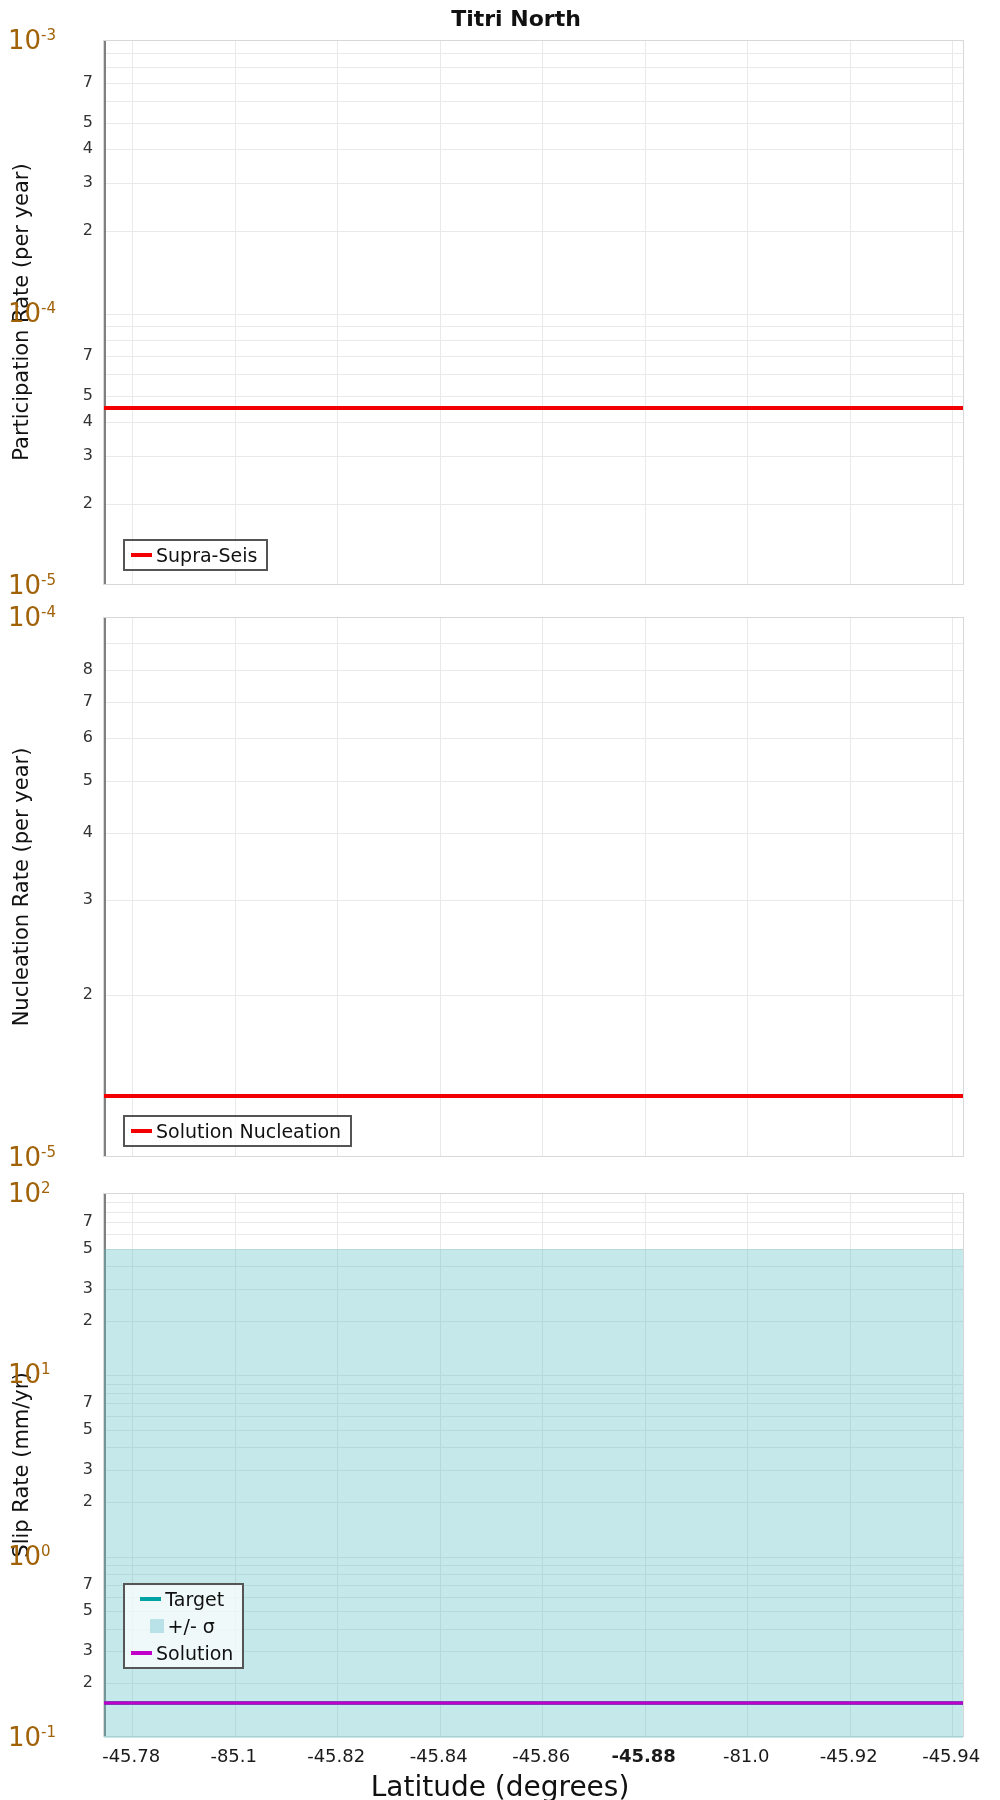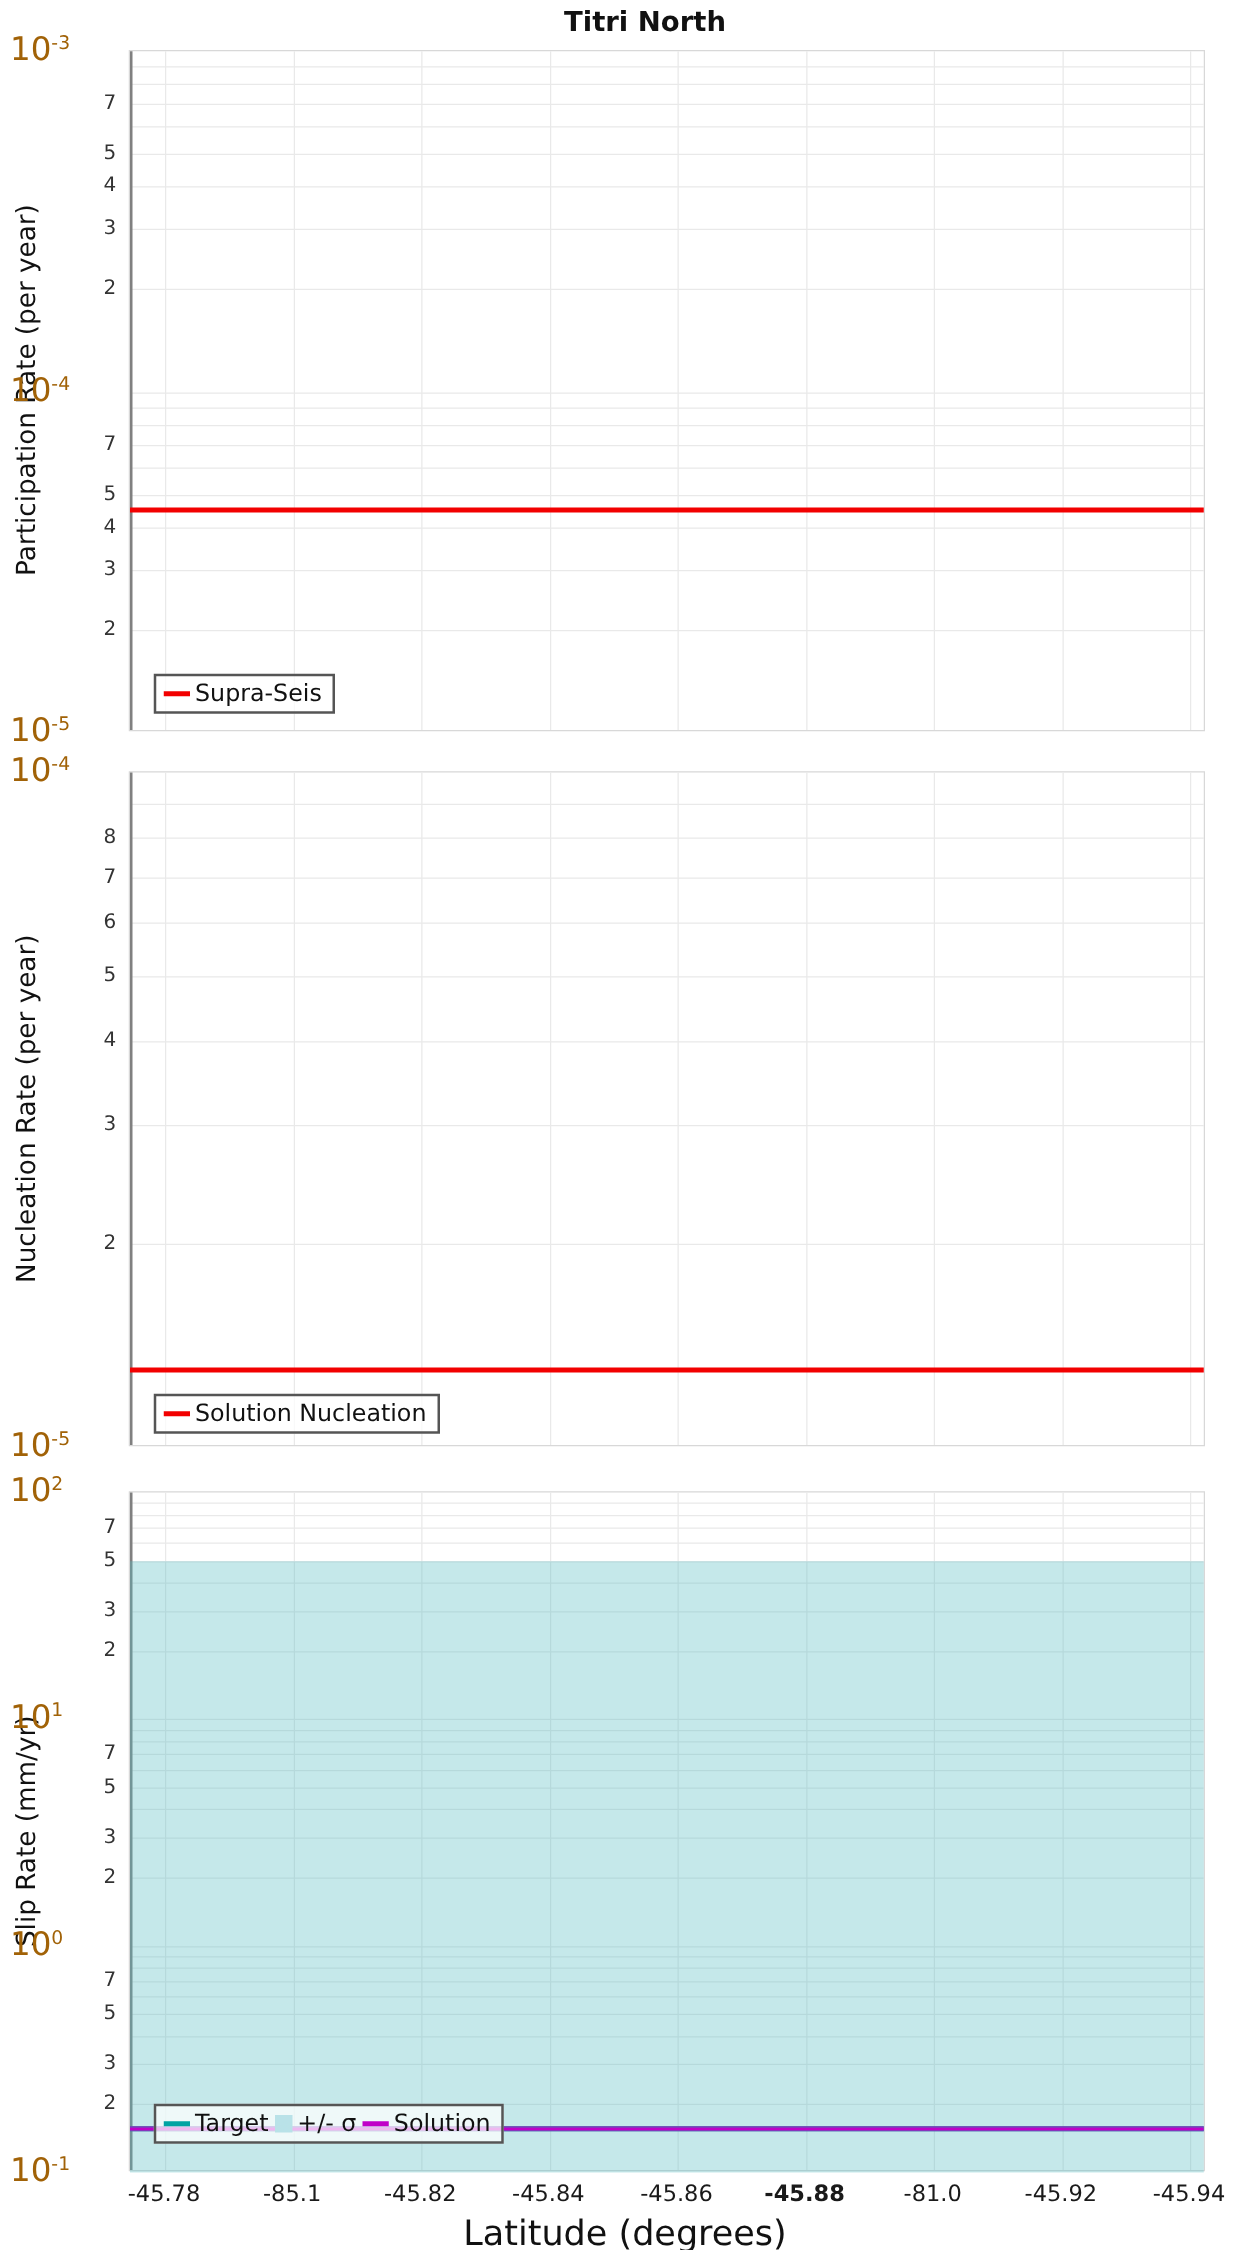--- a/index.html
+++ b/index.html
@@ -176,21 +176,21 @@
     <div class="ytick-minor" style="left: 3px; top: 1287.82px;">3</div>
     <div class="ytick-minor" style="left: 3px; top: 1319.75px;">2</div>
     <div class="ytick-minor" style="left: 3px; top: 1402.42px;">7</div>
     <div class="ytick-minor" style="left: 3px; top: 1428.92px;">5</div>
     <div class="ytick-minor" style="left: 3px; top: 1469.15px;">3</div>
     <div class="ytick-minor" style="left: 3px; top: 1501.08px;">2</div>
     <div class="ytick-minor" style="left: 3px; top: 1583.76px;">7</div>
     <div class="ytick-minor" style="left: 3px; top: 1610.25px;">5</div>
     <div class="ytick-minor" style="left: 3px; top: 1650.48px;">3</div>
     <div class="ytick-minor" style="left: 3px; top: 1682.41px;">2</div>
-    <div class="legend" style="left: 123px; top: 1683px;">
+    <div class="legend" style="left: 123px; top: 1583px; flex-direction: column;">
       <span class="entry">
         <span class="sw-line" style="background: rgb(0, 163, 163);"></span>
         <span>Target</span>
       </span>
       <span class="entry">
         <span class="sw-patch" style="background: rgb(185, 226, 232);"></span>
         <span>+/- σ</span>
       </span>
       <span class="entry">
         <span class="sw-line" style="background: rgb(192, 0, 200);"></span>

